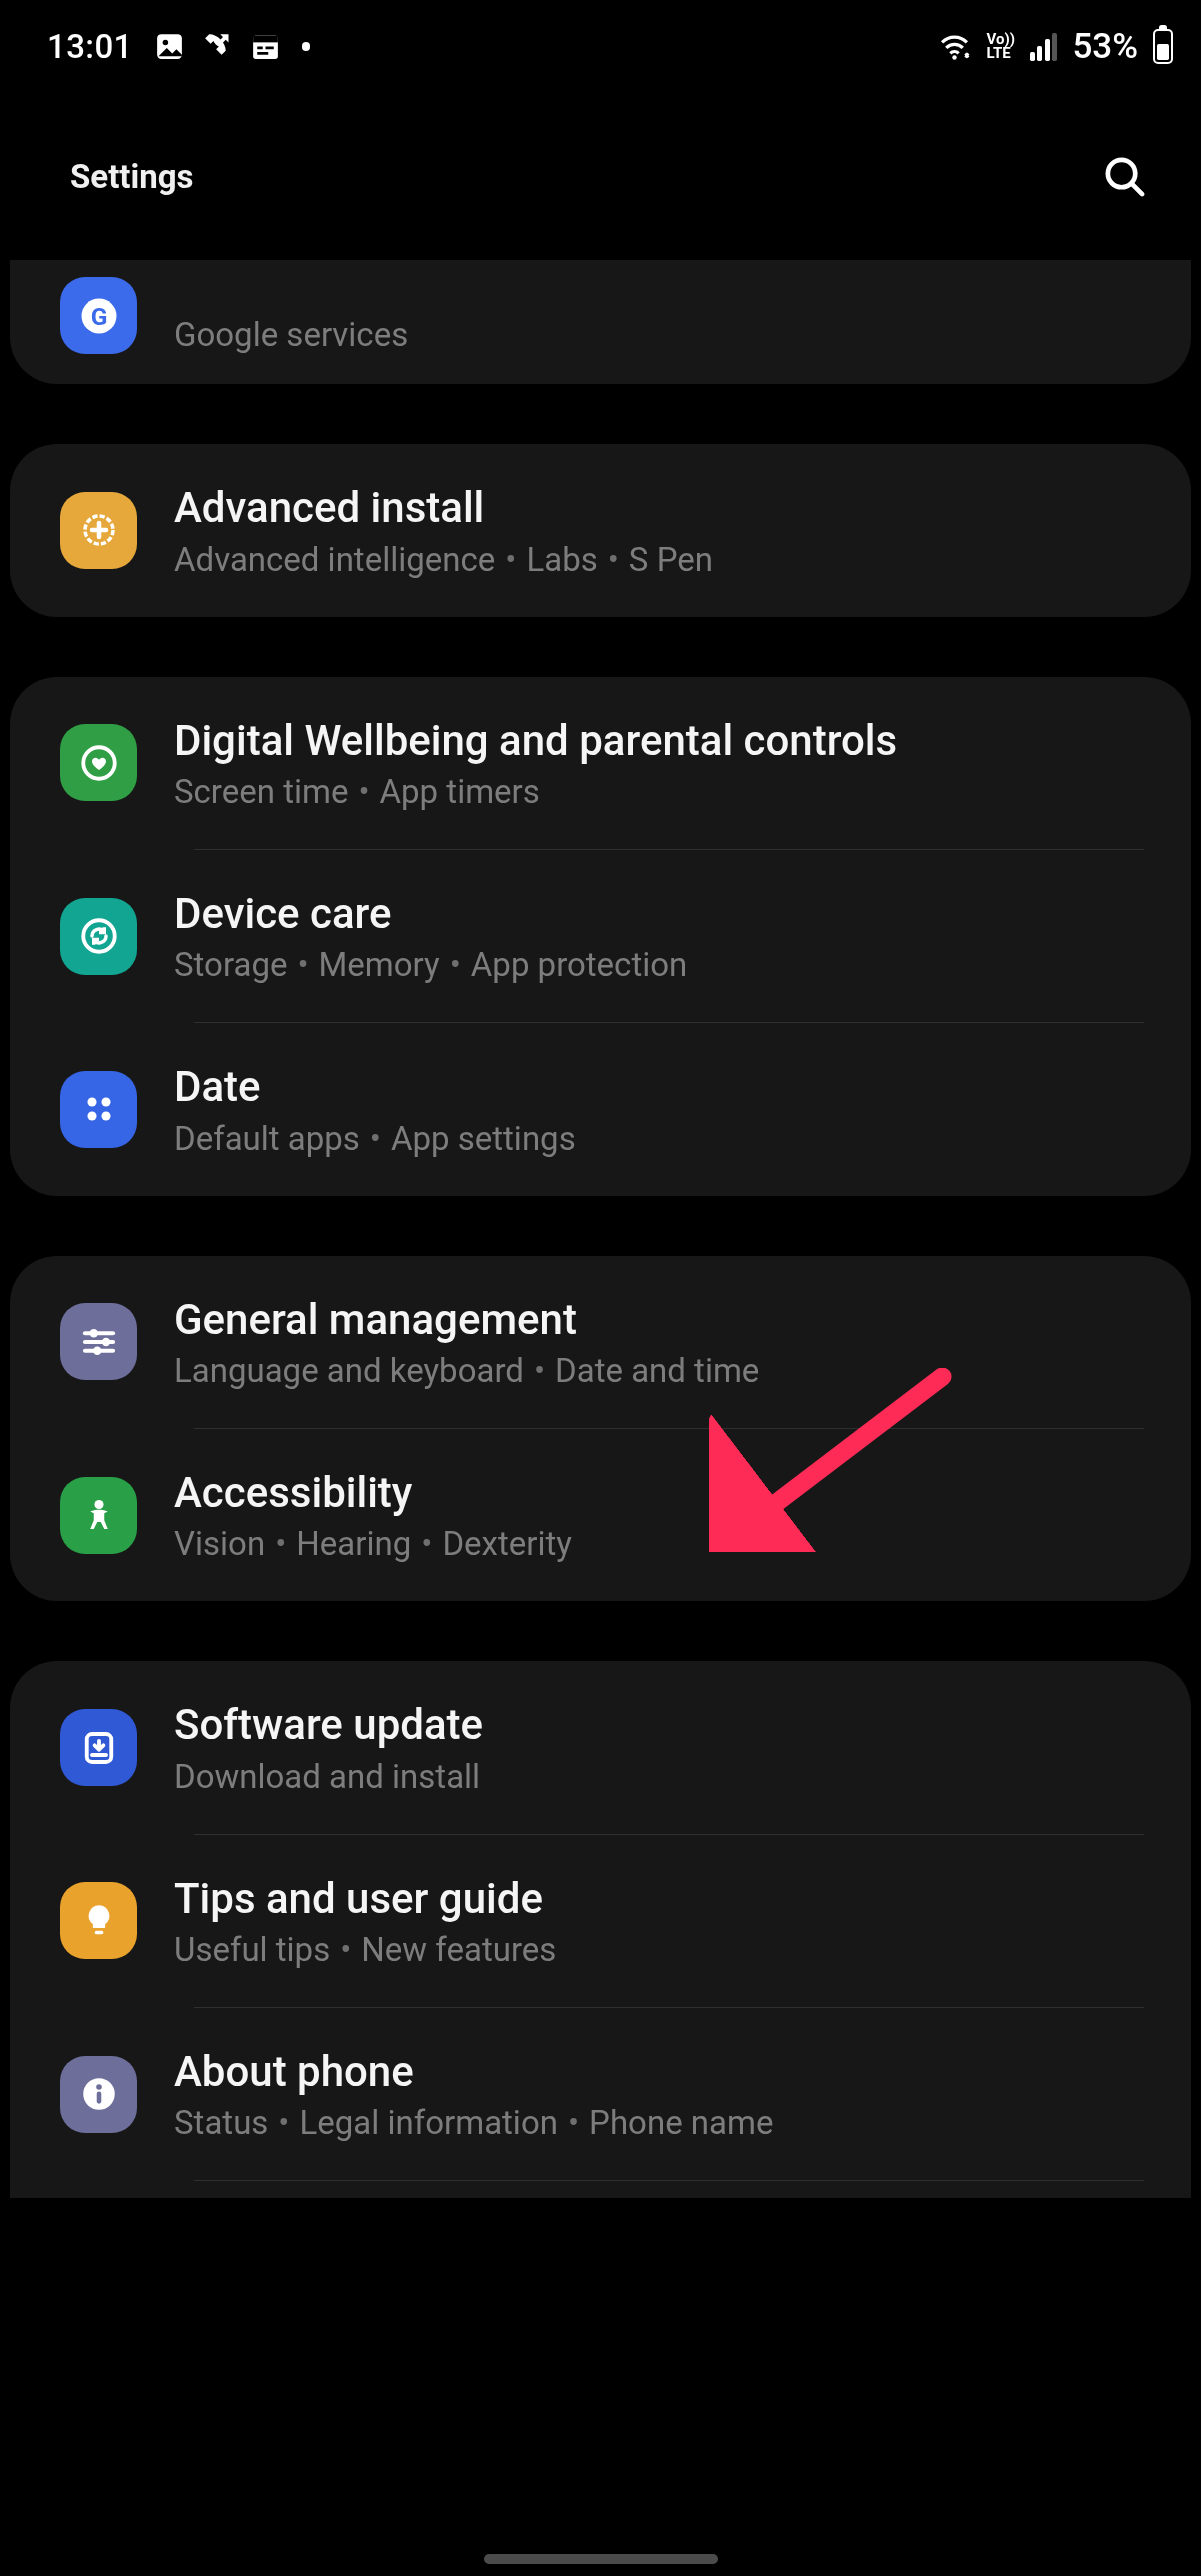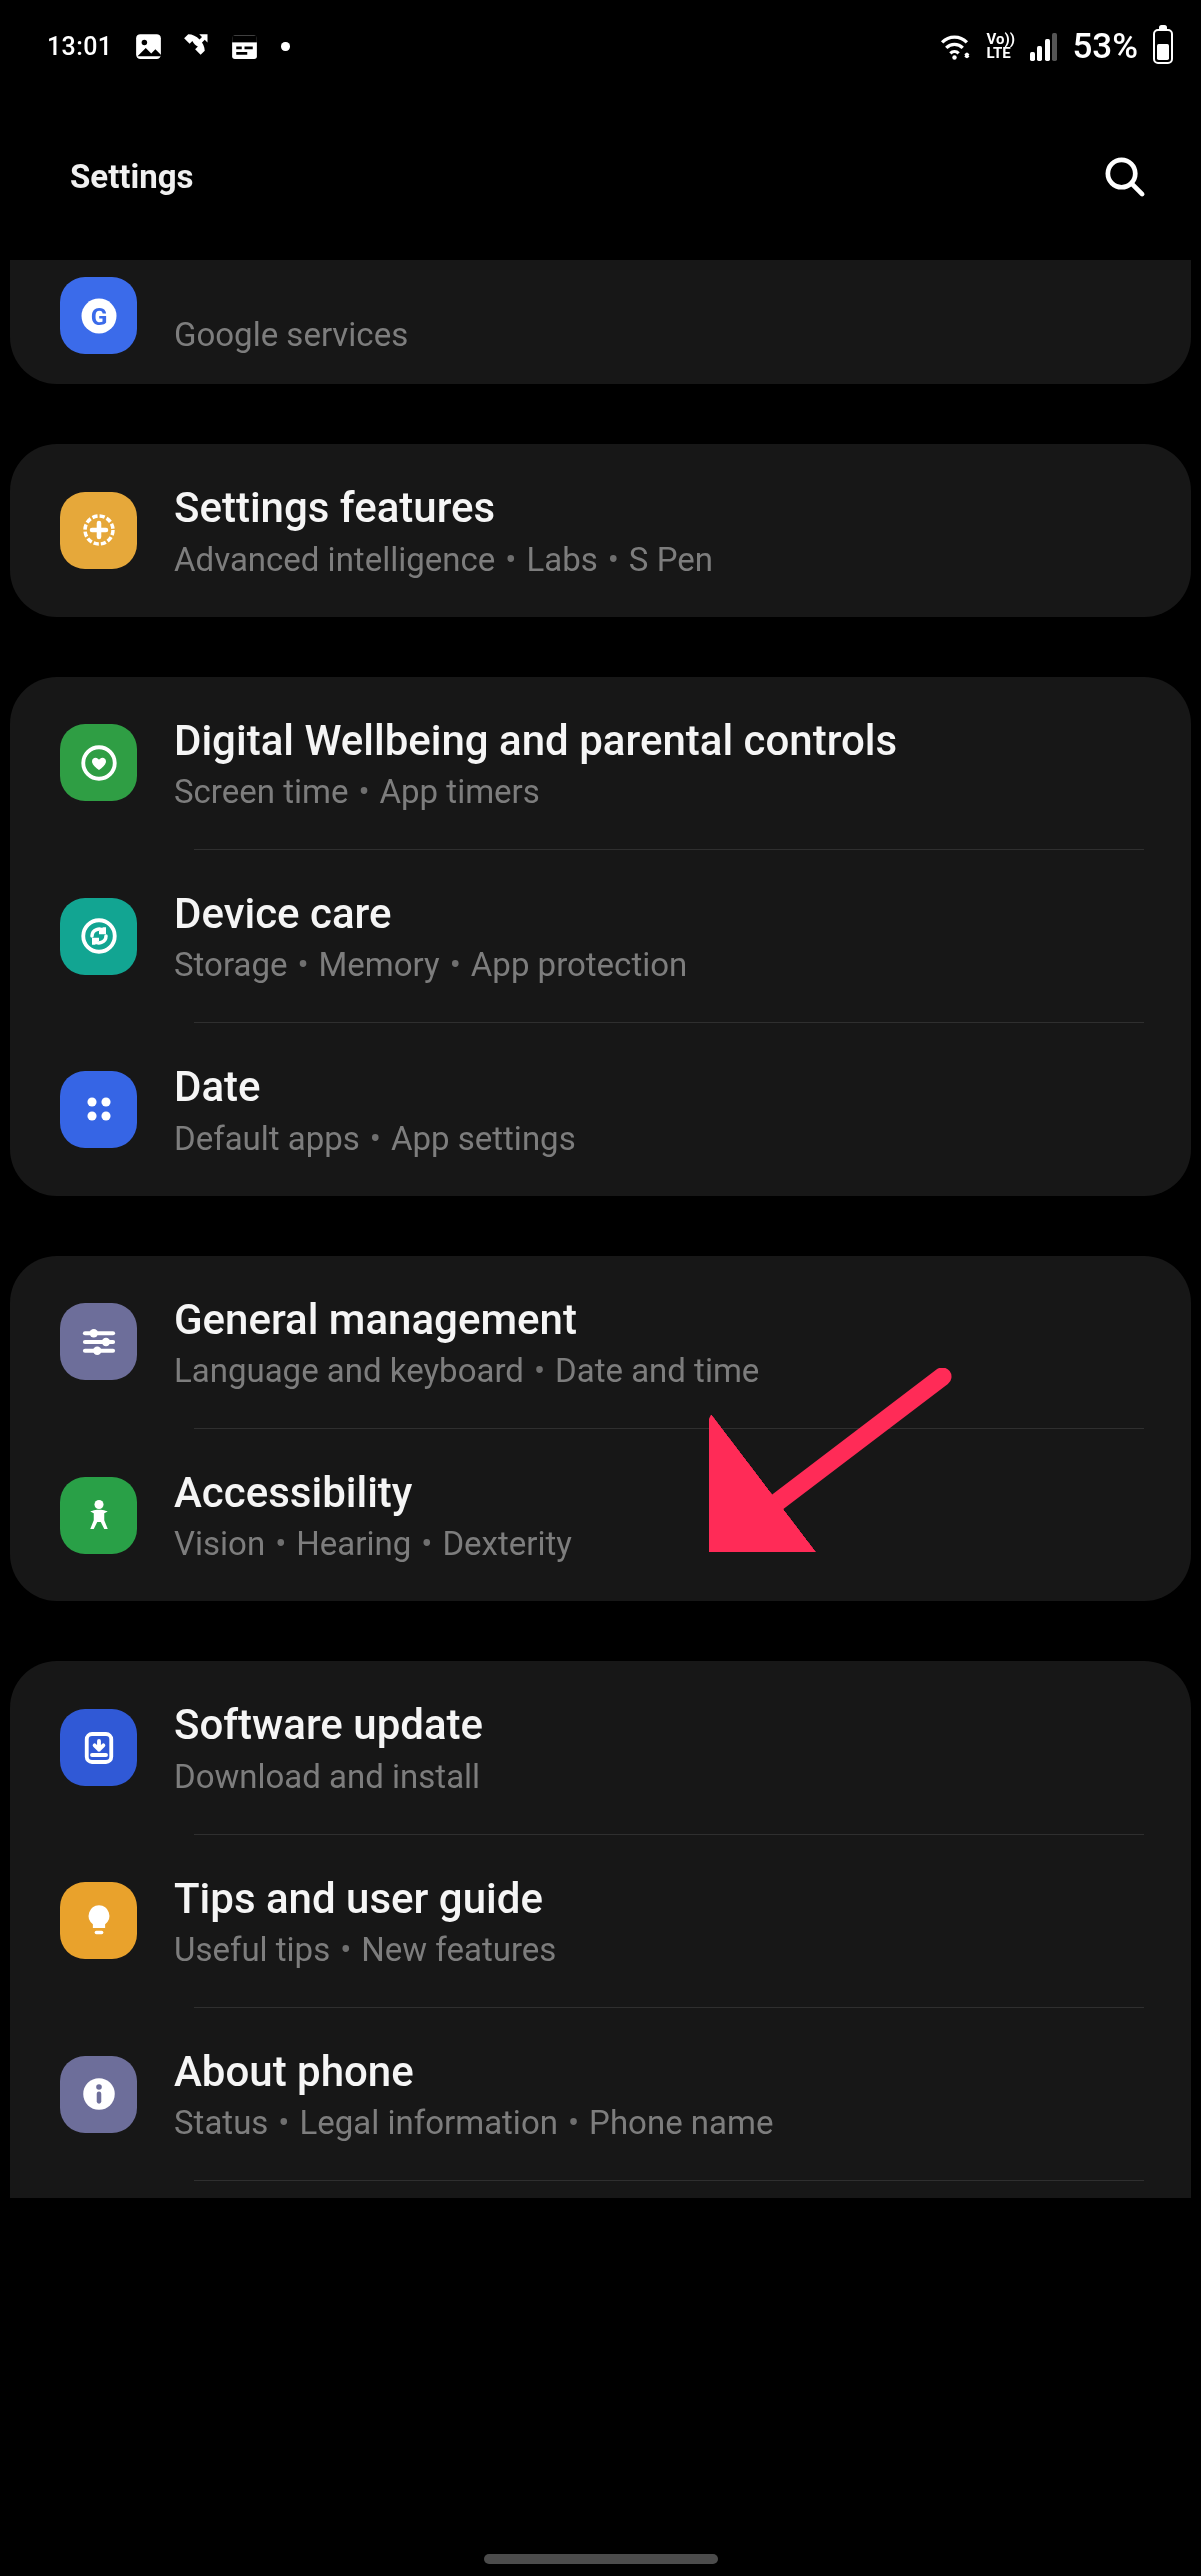--- a/index.html
+++ b/index.html
@@ -17,21 +17,21 @@
     height: 93px;
     display: flex;
     align-items: center;
     justify-content: space-between;
     padding: 0 28px 0 47px;
     font-size: 33px;
     font-weight: 500;
     color: #fff;
   }
   .status-left, .status-right { display: flex; align-items: center; gap: 15px; }
-  .status-left .clock { font-size: 25px; letter-spacing: 0.4px; margin-right: 5px; }
+  .status-left .clock { font-size: 33px; letter-spacing: 0.4px; margin-right: 5px; }
   .status-icon { width: 33px; height: 33px; display:inline-flex; align-items:center; justify-content:center; }
   .status-dot { width: 8.3px; height: 8.3px; border-radius: 50%; background:#fff; margin-left:5px; }
   .status-right .pct { font-size: 35px; }
   .battery {
     width: 20px; height: 35px; border:2.5px solid #fff; border-radius:5px;
     position:relative; display:inline-block;
   }
   .battery::before{
     content:""; position:absolute; left:4.2px; right:4.2px; top:-5.8px; height:3.3px;
     background:#fff; border-radius:2.5px 2.5px 0 0;
@@ -216,21 +216,21 @@
       </div>
     </div>
     <div class="card">
       <div class="row">
         <div class="icon-wrap bg-amber">
           <svg viewBox="0 0 50 50" width="42" height="42">
             <use href="#plus-gear-icon"></use>
           </svg>
         </div>
         <div class="row-text">
-          <div class="row-title">Settings features</div>
+          <div class="row-title">Advanced install</div>
           <div class="row-sub"><span>Advanced intelligence</span><span class="sep">•</span><span>Labs</span><span class="sep">•</span><span>S Pen</span></div>
         </div>
       </div>
     </div>
     <div class="card">
       <div class="row">
         <div class="icon-wrap bg-green">
           <svg viewBox="0 0 50 50" width="42" height="42">
             <use href="#heart-circle-icon"></use>
           </svg>

